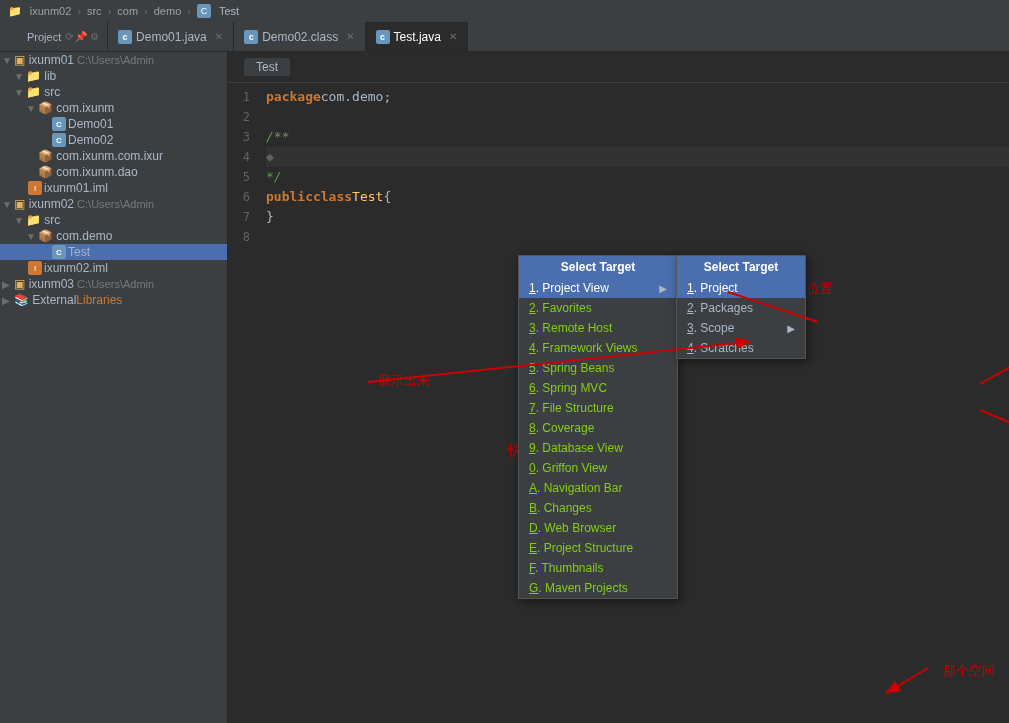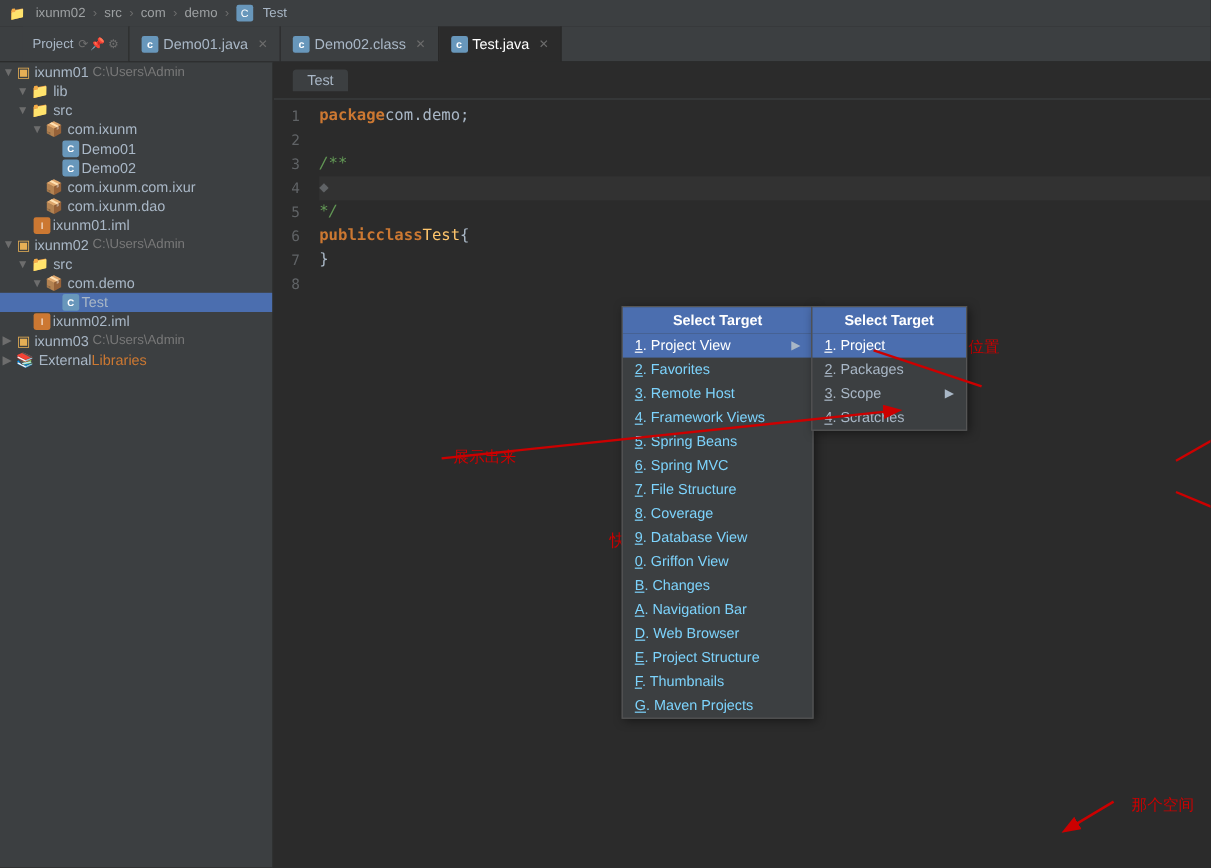--- a/index.html
+++ b/index.html
@@ -48,21 +48,21 @@
     .cn { color: #ffc66d; }
     .code-line { display: flex; min-height: 20px; }
     .code-line.highlight { background: #323232; }
 
     
     .annotation { position: absolute; font-size: 13px; color: #ff4444; }
 
     
     .context-menu { position: absolute; top: 255px; left: 518px; background: #3c3f41; border: 1px solid #555; box-shadow: 2px 2px 8px rgba(0,0,0,0.5); z-index: 100; min-width: 160px; }
     .menu-header { background: #4b6eaf; color: #fff; padding: 4px 10px; font-size: 12px; font-weight: bold; text-align: center; }
-    .menu-item { padding: 3px 10px; color: #7dd3fc; font-size: 12px; cursor: pointer; display: flex; align-items: center; justify-content: space-between; }
+    .menu-item { padding: 3px 10px; color: #84cc16; font-size: 12px; cursor: pointer; display: flex; align-items: center; justify-content: space-between; }
     .menu-item.active-item { background: #4b6eaf; color: #fff; }
     .menu-item .arrow { color: #a9b7c6; font-size: 10px; }
     .menu-underline { text-decoration: underline; }
 
     
     .submenu { position: absolute; top: 255px; left: 676px; background: #3c3f41; border: 1px solid #555; box-shadow: 2px 2px 8px rgba(0,0,0,0.5); z-index: 101; min-width: 130px; }
     .submenu-header { background: #4b6eaf; color: #fff; padding: 4px 10px; font-size: 12px; font-weight: bold; text-align: center; }
     .submenu-item { padding: 3px 10px; color: #a9b7c6; font-size: 12px; cursor: pointer; display: flex; align-items: center; justify-content: space-between; }
     .submenu-item.active-item { background: #4b6eaf; color: #fff; }
     .submenu-item .arrow { color: #a9b7c6; font-size: 10px; }
@@ -308,24 +308,24 @@
   <div class="menu-item">
     <span><span class="menu-underline">8</span>. Coverage</span>
   </div>
   <div class="menu-item">
     <span><span class="menu-underline">9</span>. Database View</span>
   </div>
   <div class="menu-item">
     <span><span class="menu-underline">0</span>. Griffon View</span>
   </div>
   <div class="menu-item">
+    <span><span class="menu-underline">A</span>. Navigation Bar</span>
+  </div>
+  <div class="menu-item">
     <span><span class="menu-underline">B</span>. Changes</span>
-  </div>
-  <div class="menu-item">
-    <span><span class="menu-underline">A</span>. Navigation Bar</span>
   </div>
   <div class="menu-item">
     <span><span class="menu-underline">D</span>. Web Browser</span>
   </div>
   <div class="menu-item">
     <span><span class="menu-underline">E</span>. Project Structure</span>
   </div>
   <div class="menu-item">
     <span><span class="menu-underline">F</span>. Thumbnails</span>
   </div>

